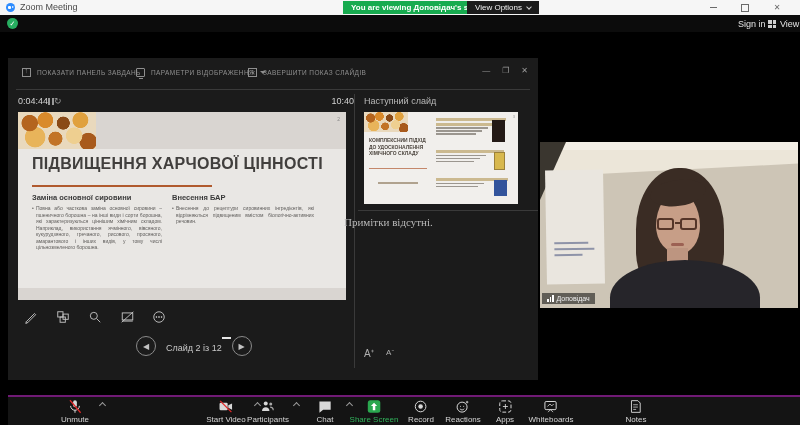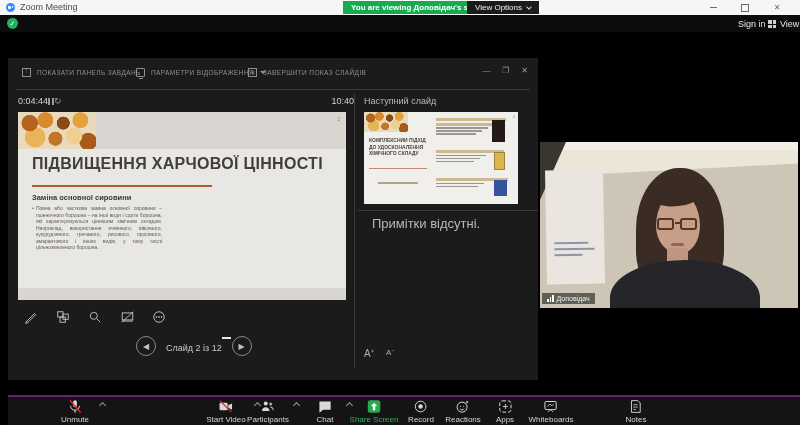--- a/index.html
+++ b/index.html
@@ -95,21 +95,21 @@
   .thumb-title { position:absolute; left:5px; top:26px; width:62px; font-size:8px; font-weight:bold; color:#4d463f;
                  transform:scale(.62); transform-origin:0 0; line-height:1.25; width:100px; }
   .thumb-sub { position:absolute; left:14px; top:62px; width:40px; height:2px; background:#b0a28e; }
   .thumb-rule { position:absolute; left:5px; top:56px; width:58px; height:1px; background:#c4876a; }
   .tblock { position:absolute; left:72px; width:76px; }
   .tblock .hl { height:3px; background:#cbb98f; margin-bottom:1.5px; }
   .tblock .ln { height:1.5px; background:#9b968f; margin-bottom:1.5px; }
   .tprod { position:absolute; }
   .thumb-pagenum { position:absolute; right:3px; top:2px; font-size:4px; color:#999; }
   .hr2 { position:absolute; left:350px; top:152px; width:180px; height:1px; background:#3a3a3a; }
-  .notes-text { position:absolute; left:364px; top:158px; font-size:13px; color:#b9b9b9; }
+  .notes-text { position:absolute; left:336px; top:158px; font-size:11px; color:#b9b9b9;font-family:Liberation Serif, serif; }
   .fontbtns { position:absolute; left:356px; top:288px; display:flex; gap:12px; color:#b0b0b0; }
   .fontbtns span { cursor:pointer; }
   .fb-big { font-size:10px; } .fb-small { font-size:8px; }
 
   
   .cam { left:540px; top:142px; width:258px; height:166px; background:#cdc5b6; overflow:hidden; }
   .cam-ceil { position:absolute; left:-10px; top:-6px; width:290px; height:34px; background:#ece6d9; transform:rotate(-3deg); }
   .cam-ceil2 { position:absolute; left:0; top:0; width:258px; height:8px; background:#f3efe6; }
   .cam-darkcorner { position:absolute; left:0; top:0; width:26px; height:58px; background:#3a362f; clip-path:polygon(0 0,100% 0,0 100%); }
   .cam-screen { position:absolute; left:6px; top:28px; width:58px; height:114px; background:#eae6df; transform:rotate(-1deg); }
@@ -204,20 +204,24 @@
       <div class="slide-band"></div>
       <div class="slide-img bread"></div>
       <div class="slide-num">2</div>
       <div class="slide-title">ПІДВИЩЕННЯ ХАРЧОВОЇ ЦІННОСТІ</div>
       <div class="slide-rule"></div>
       <div class="cols">
         <div class="col-l">
           <div class="col-h">Заміна основної сировини</div>
           <div class="micro">Повна або часткова заміна основної сировини – пшеничного борошна – на інші види і сорти борошна, які характеризуються ціннішим хімічним складом. Наприклад, використання ячмінного, вівсяного, кукурудзяного, гречаного, рисового, просяного, амарантового і інших видів, у тому числі цільнозмеленого борошна.</div>
         </div>
+        <div class="col-r">
+          <div class="col-h">Внесення БАР</div>
+          <div class="micro">Внесення до рецептури сировинних інгредієнтів, які відрізняються підвищеним вмістом біологічно-активних речовин.</div>
+        </div>
       </div>
       <div class="slide-footband"></div>
     </div>
 
     <div class="tools">
       <span class="tool">
         <svg width="14" height="14" viewBox="0 0 24 24">
             <path d="M4 20L18 6l2 2L6 22z"></path>
             <path d="M4 20l-1 3 3-1"></path>
           </svg>

